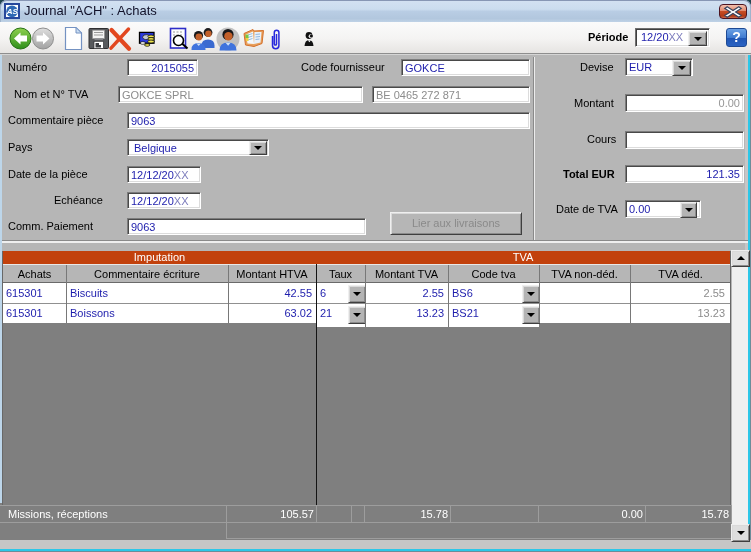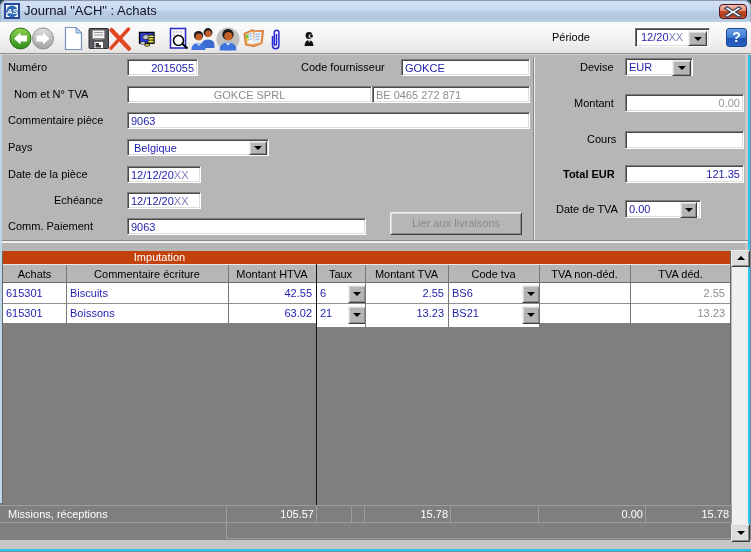--- a/index.html
+++ b/index.html
@@ -144,41 +144,41 @@
 
   <path d="M272.5 14 L272.5 23.5 a3.2 3.2 0 0 0 6.4 0 L278.9 10.5 a2.3 2.3 0 0 0 -4.6 0 L274.3 22 a1.1 1.1 0 0 0 2.2 0 L276.5 12" fill="none" stroke="#2828dc" stroke-width="1.5"></path>
 
   <circle cx="309" cy="13.5" r="3.4" fill="#111111"></circle>
   <circle cx="310.6" cy="14.3" r="2" fill="#e6e6e6"></circle>
   <circle cx="311.4" cy="14" r="1.5" fill="#111111"></circle>
   <path d="M304.5 24 q0.5 -6 4.5 -6 q4 0 4.5 6 Z" fill="#111111"></path>
   <path d="M307.9 18.3 l1.5 2 l1.5 -2 Z" fill="#fff"></path>
 </svg>
 
-<div class="lbl" style="left:552px;top:29px;font-weight:normal;">Période</div>
+<div class="lbl" style="left:588px;top:29px;font-weight:bold;">Période</div>
 <div class="abs" style="left:635px;top:28px;width:75px;height:19px;background:#fff;border:1px solid;border-color:#6f6f6f #fff #fff #6f6f6f;box-shadow:inset 1px 1px 0 #3f3f3f, inset -1px -1px 0 #dcdcdc;box-sizing:border-box;">
   <div style="position:absolute;left:5px;top:2px;font-size:11px;color:#1d1dac;">12/20<span style="color:#7d7dbd;">XX</span></div>
   <div class="dbtn" style="right:2px;top:2px;width:17px;height:13px;"></div>
 </div>
 <div class="abs" style="left:726px;top:28px;width:21px;height:19px;border-radius:3px;border:1px solid #1e4a94;box-sizing:border-box;
   background:linear-gradient(#6aa0e4 0%,#3f7ad0 50%,#1f55b4 52%,#2a62c2 100%);
   color:#fff;font-weight:bold;font-size:14px;text-align:center;line-height:17px;">?</div>
 
 <div class="lbl" style="left:8px;top:59px;">Numéro</div>
 <div class="lbl" style="left:8px;top:86px;padding-left:6px;">Nom et N° TVA</div>
 <div class="lbl" style="left:8px;top:112px;">Commentaire pièce</div>
 <div class="lbl" style="left:8px;top:139px;">Pays</div>
 <div class="lbl" style="left:8px;top:166px;">Date de la pièce</div>
 <div class="lbl" style="left:8px;top:192px;padding-left:46px;">Echéance</div>
 <div class="lbl" style="left:8px;top:218px;">Comm. Paiement</div>
 <div class="lbl" style="left:301px;top:59px;">Code fournisseur</div>
 
 <div class="fld blue rt" style="left:127px;top:59px;width:63px;">2015055</div>
 <div class="fld blue" style="left:401px;top:59px;width:121px;">GOKCE</div>
-<div class="fld gray" style="left:127px;top:86px;width:237px;text-align:center;">GOKCE SPRL</div>
+<div class="fld gray" style="left:118px;top:86px;width:237px;">GOKCE SPRL</div>
 <div class="fld gray" style="left:372px;top:86px;width:150px;">BE 0465 272 871</div>
 <div class="fld blue" style="left:127px;top:112px;width:395px;">9063</div>
 
 <div class="fld blue" style="left:127px;top:139px;width:131px;padding-left:6px;">Belgique
   <div class="dbtn" style="right:1px;top:1px;width:16px;height:12px;"></div>
 </div>
 <div class="fld blue" style="left:127px;top:166px;width:66px;">12/12/20<span style="color:#7d7dbd;">XX</span></div>
 <div class="fld blue" style="left:127px;top:192px;width:66px;">12/12/20<span style="color:#7d7dbd;">XX</span></div>
 <div class="fld blue" style="left:127px;top:218px;width:231px;">9063</div>
 
@@ -206,20 +206,21 @@
 </div>
 
 <div class="abs" style="left:2px;top:240px;width:746px;height:1px;background:#8a8a8a;"></div>
 <div class="abs" style="left:2px;top:241px;width:746px;height:2px;background:#efefef;"></div>
 
 <div class="abs" style="left:3px;top:323px;width:727px;height:182px;background:#7f7f7f;"></div>
 <div class="abs" style="left:0px;top:503px;width:731px;height:37px;background:#7f7f7f;"></div>
 
 <div class="abs" style="left:3px;top:251px;width:727px;height:13px;background:#c2410c;">
   <div style="position:absolute;left:0;width:313px;top:0;height:13px;color:#fff;font-size:11px;line-height:13px;text-align:center;">Imputation</div>
+  <div style="position:absolute;left:313px;width:414px;top:0;height:13px;color:#fff;font-size:11px;line-height:13px;text-align:center;">TVA</div>
 </div>
 
 <div class="abs" style="left:3px;top:264px;width:727px;height:19px;background:#b6b6b6;border-top:1px solid #e8e8e8;border-bottom:1px solid #6a6a6a;box-sizing:border-box;"></div>
 <div class="cell" style="left:3px;top:265px;width:63px;text-align:center;">Achats</div>
 <div class="cell" style="left:66px;top:265px;width:162px;text-align:center;">Commentaire écriture</div>
 <div class="cell" style="left:228px;top:265px;width:88px;text-align:center;">Montant HTVA</div>
 <div class="cell" style="left:316px;top:265px;width:49px;text-align:center;">Taux</div>
 <div class="cell" style="left:365px;top:265px;width:83px;text-align:center;">Montant TVA</div>
 <div class="cell" style="left:448px;top:265px;width:91px;text-align:center;">Code tva</div>
 <div class="cell" style="left:539px;top:265px;width:91px;text-align:center;">TVA non-déd.</div>

